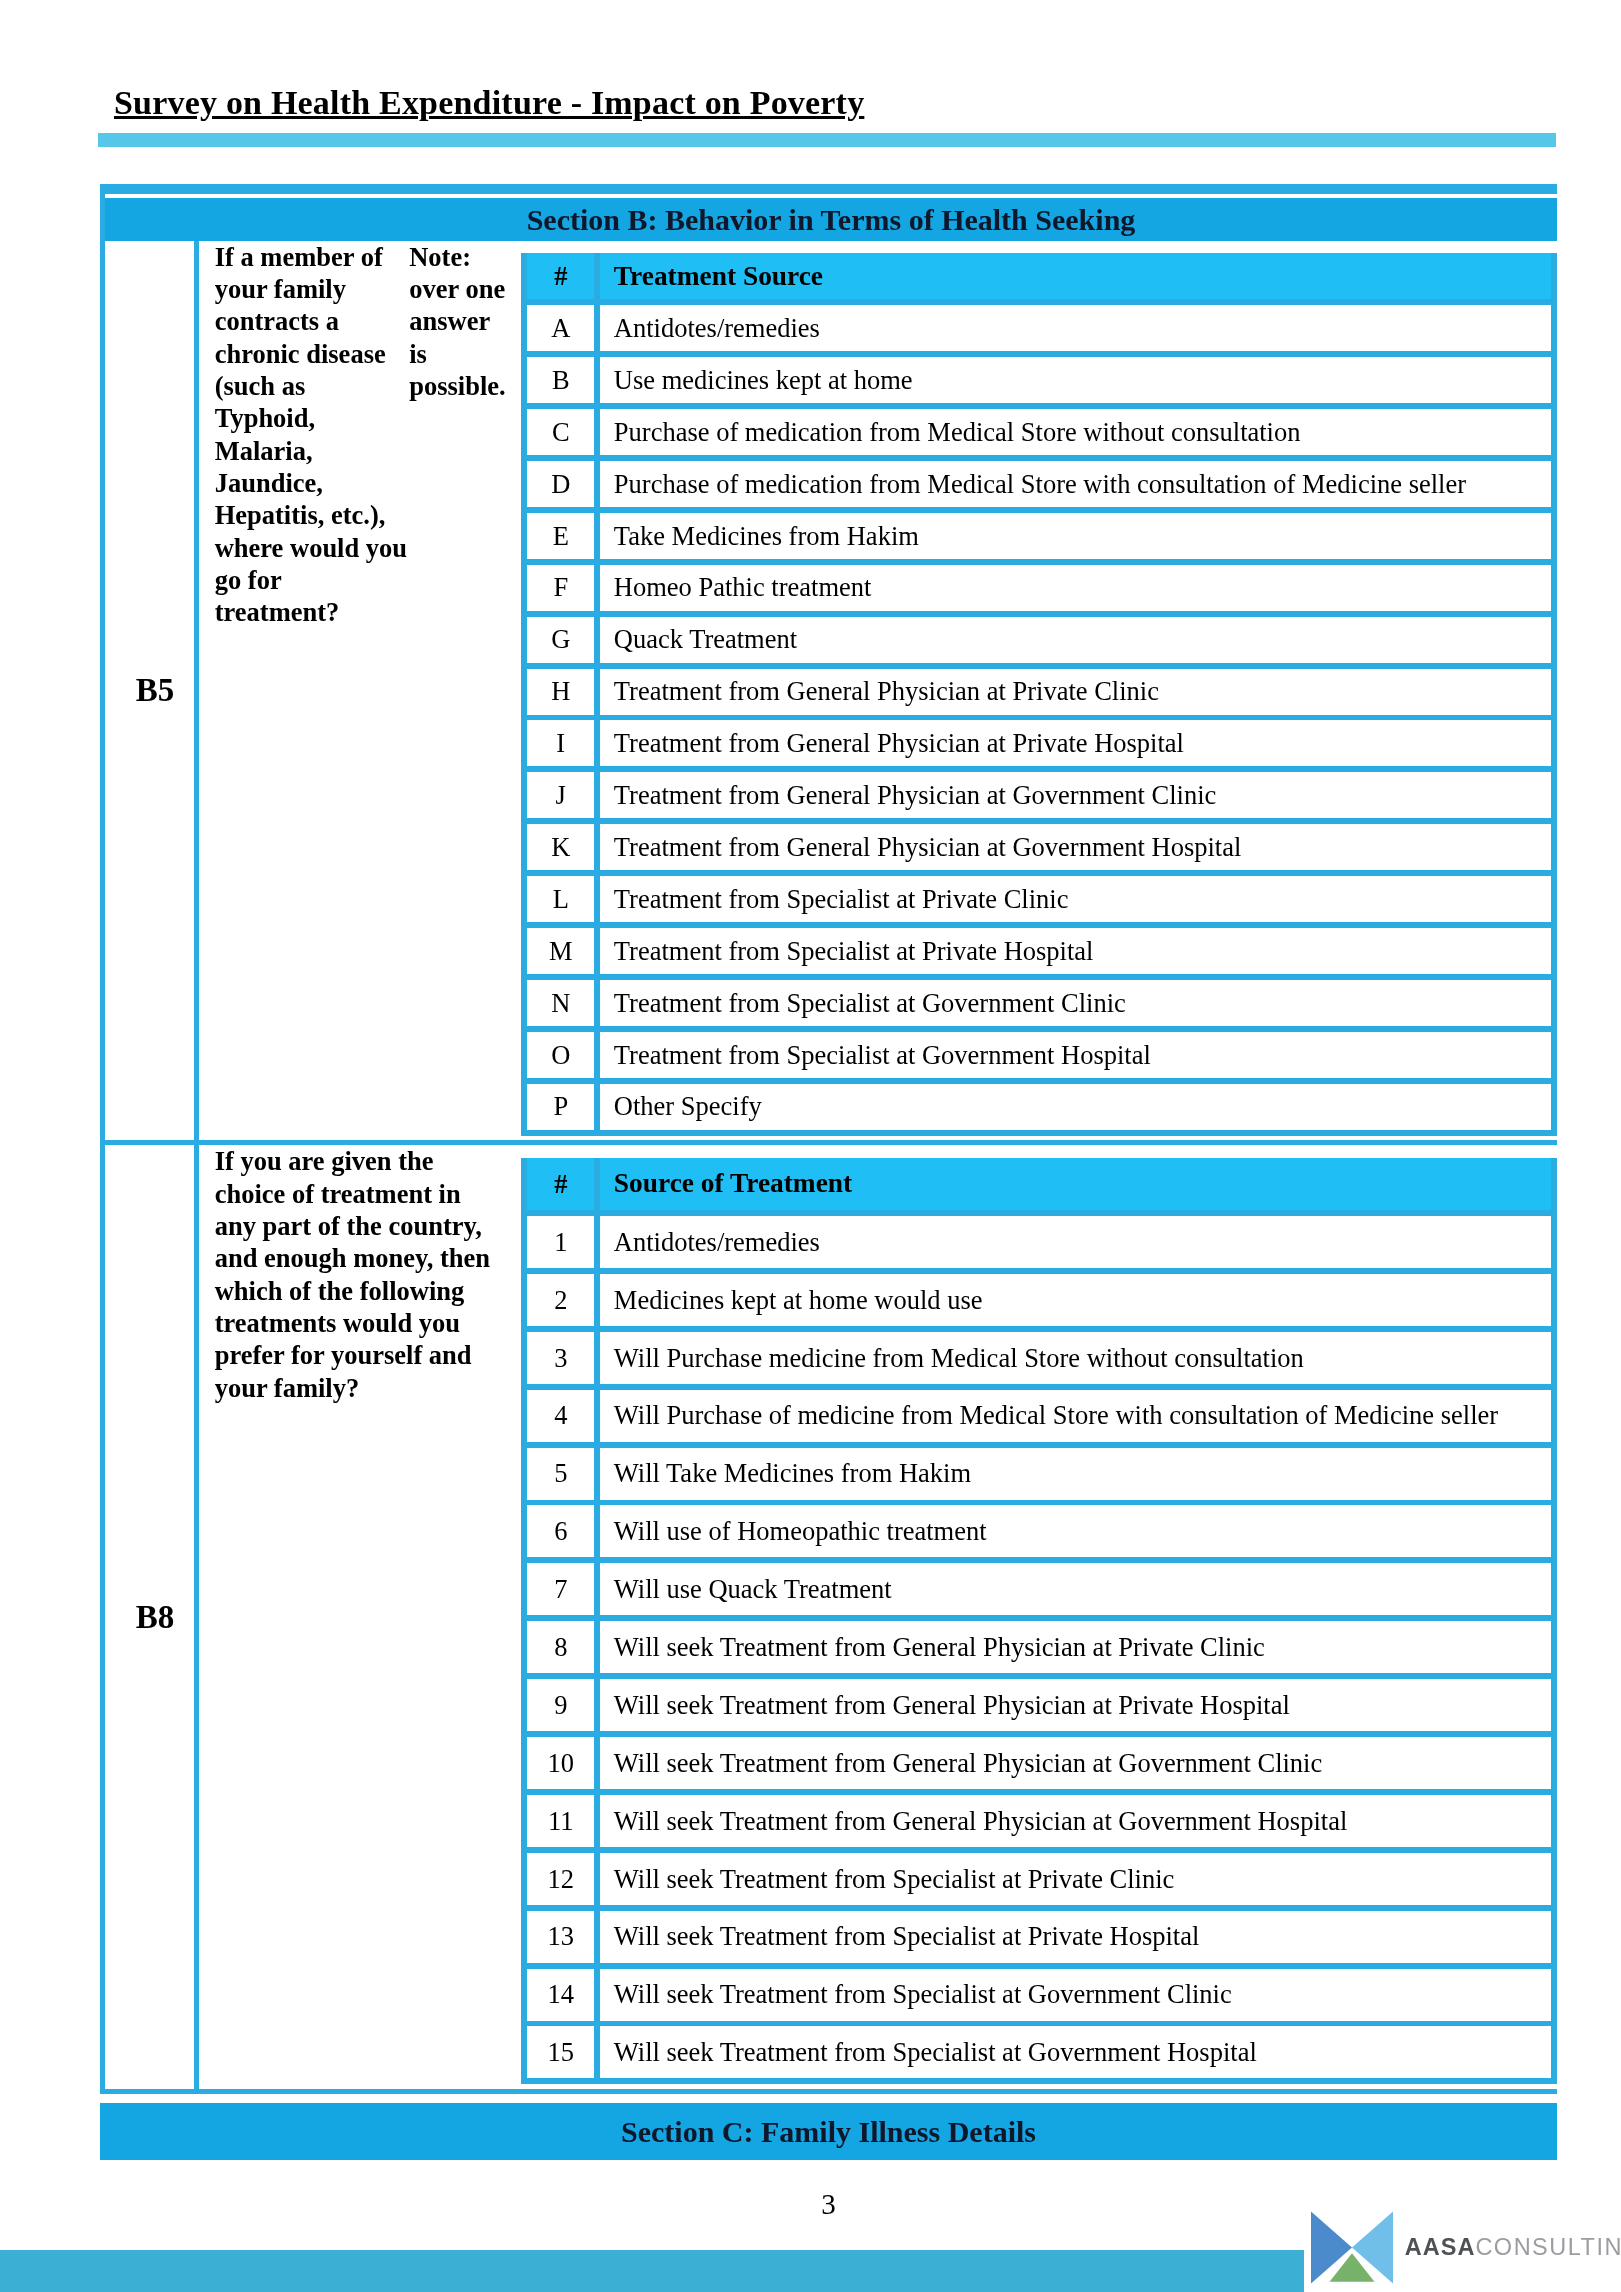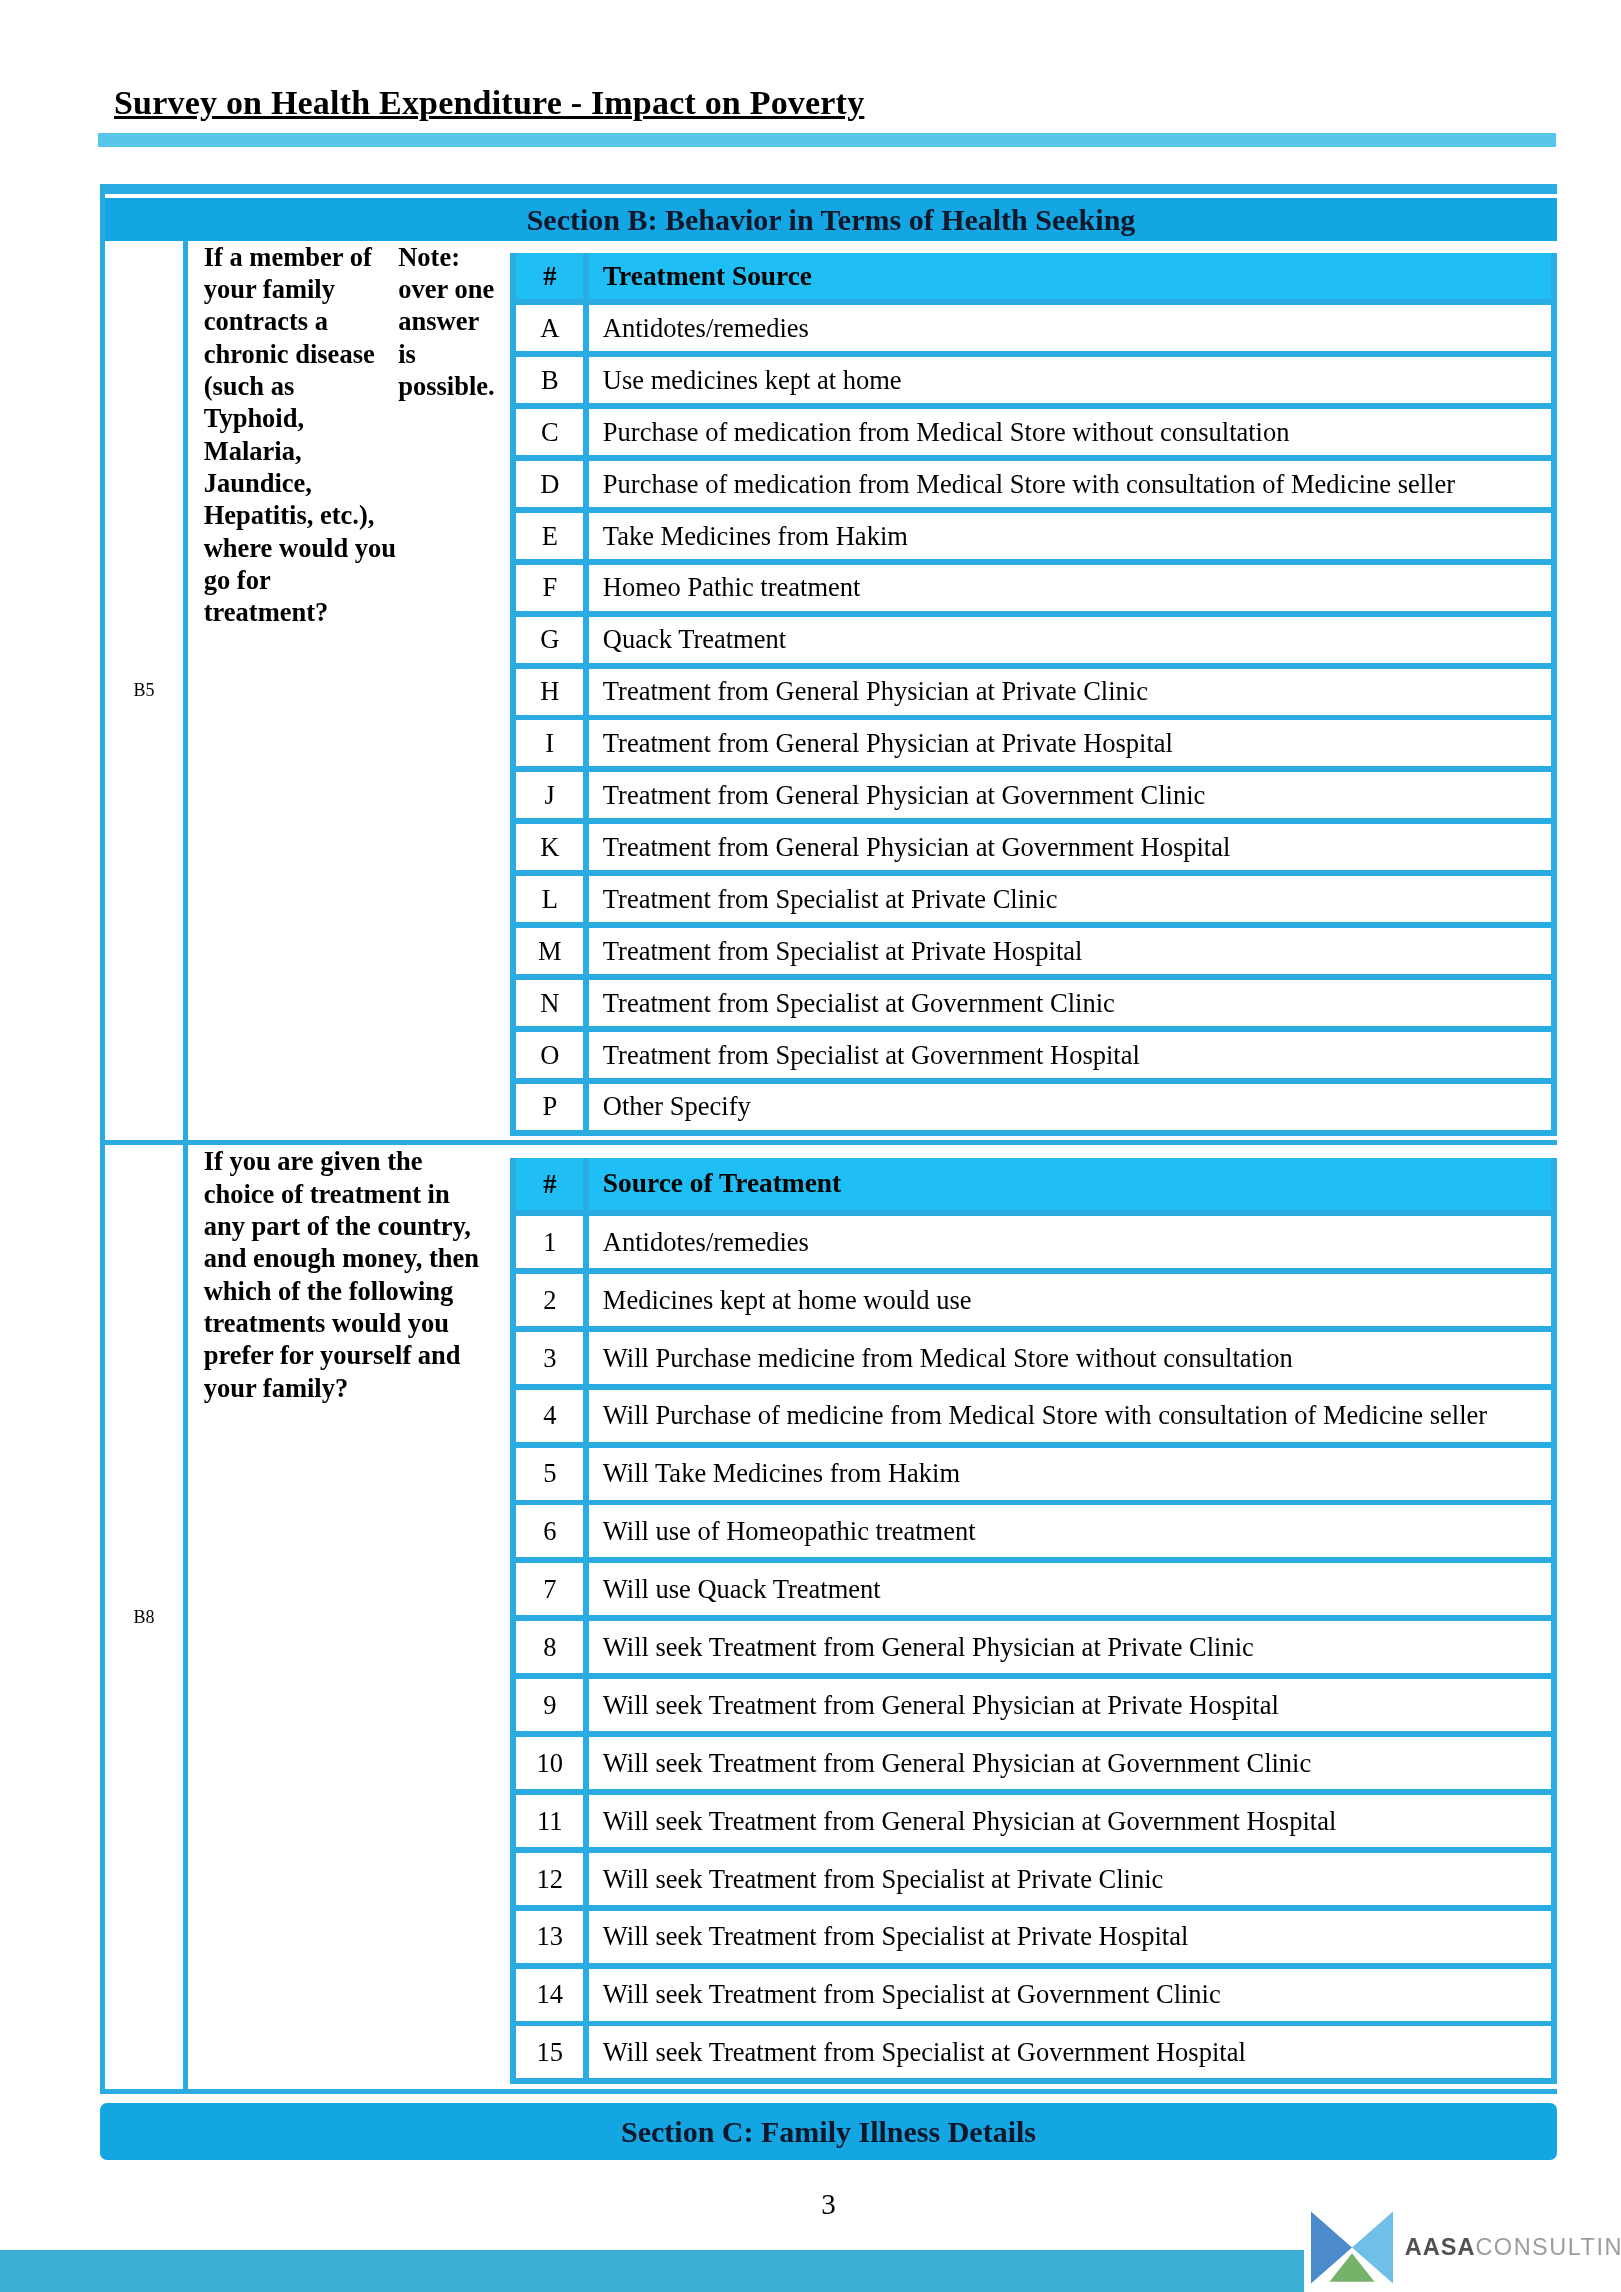--- a/index.html
+++ b/index.html
@@ -22,28 +22,27 @@
     box-sizing:border-box;
   }
   .topstrip{height:9.8px;background:var(--border);margin-bottom:3.9px;}
   .section-bar{
     height:43px;background:var(--bar);color:#0f172a;
     font-size:30px;font-weight:bold;text-align:center;line-height:43px;
   }
   .section-bar.c{
     position:absolute;left:100px;top:2103px;width:1457px;height:57px;line-height:57px;
     box-sizing:border-box;
-    border-radius:7px;
   }
   .qrow{display:flex;align-items:stretch;}
   .qrow + .qrow{border-top:5.9px solid var(--border);}
   .ncol{
     width:78px;flex:none;border-right:5.9px solid var(--border);
     display:flex;align-items:center;justify-content:center;
-    font-size:18px;font-weight:normal;
+    font-size:33px;font-weight:bold;margin-left:11px;
   }
   .qcol{
     width:291px;flex:none;padding:0 15.7px;
     display:flex;flex-direction:row;justify-content:center;
   }
   .qcol p{margin:0;font-size:26.5px;font-weight:bold;line-height:1.22;}
   .tcol{flex:1;padding:12.7px 0 4.9px 0;min-width:0;}
   .itable{
     display:grid;grid-template-columns:67px 1fr;gap:5.9px;
     background:var(--border);padding:0 5.9px 5.9px 5.9px;

